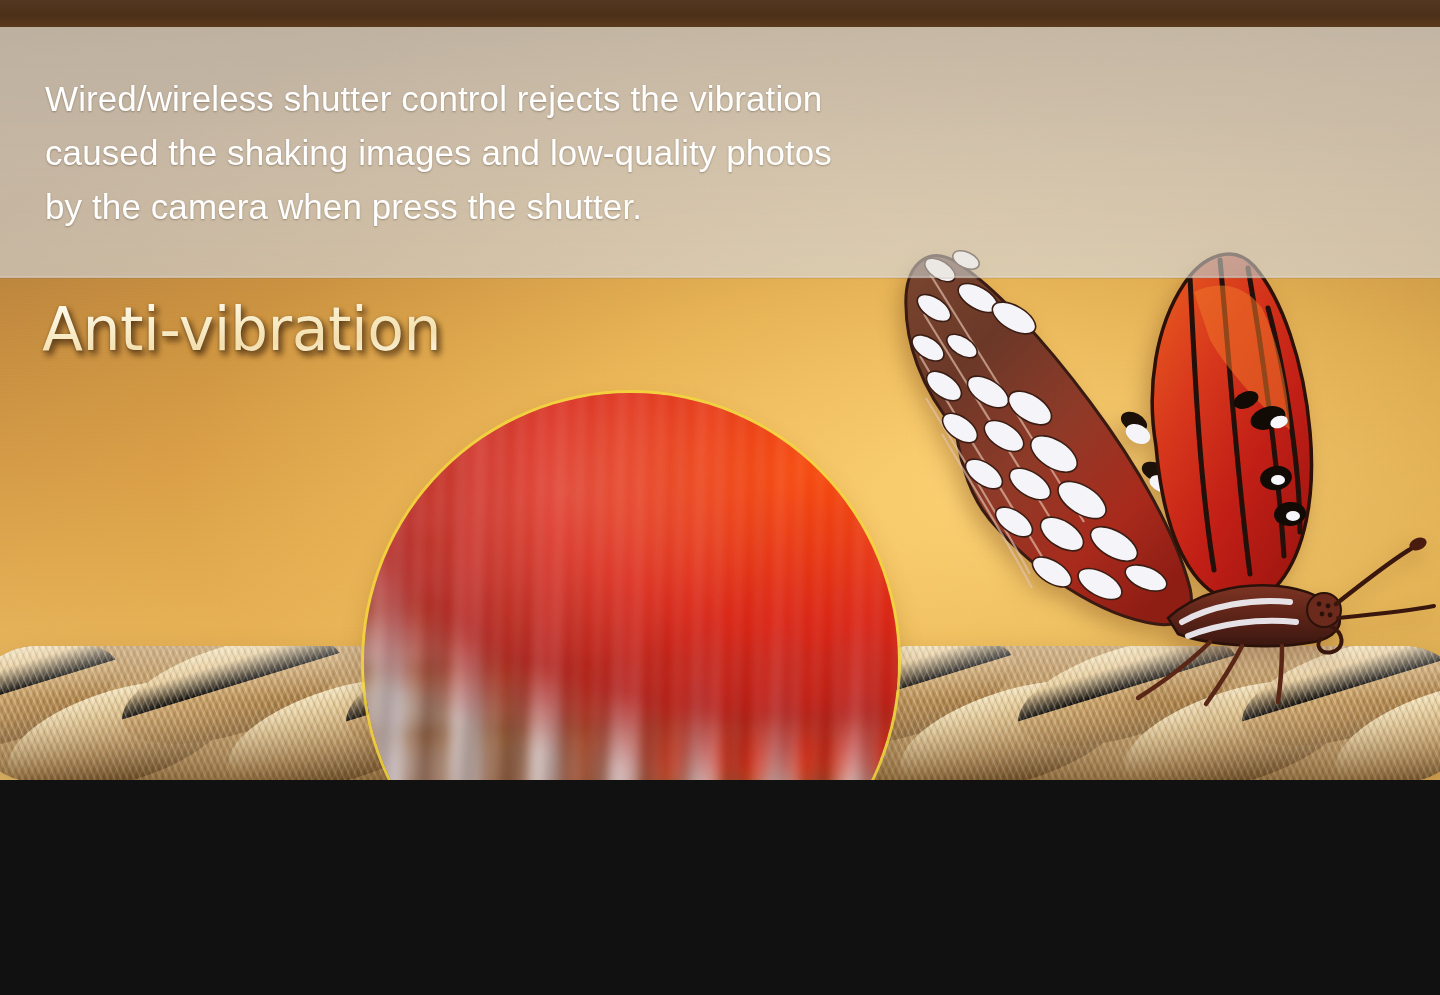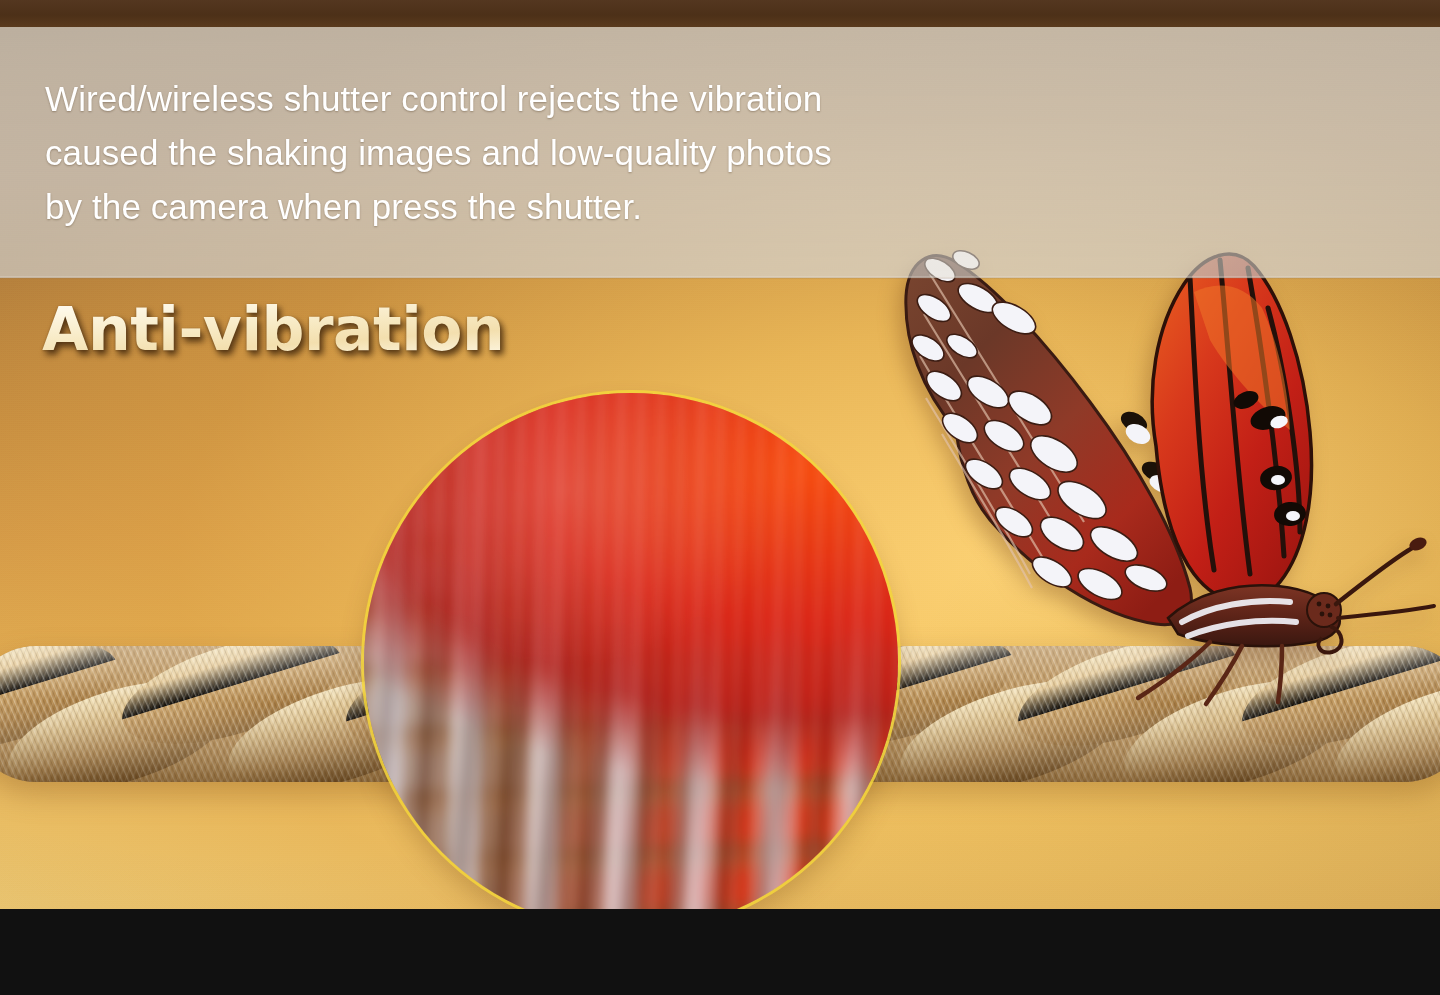--- a/index.html
+++ b/index.html
@@ -4,21 +4,21 @@
 <title>Anti-vibration</title>
 <style>
   html, body {
     margin: 0;
     padding: 0;
     background: #111;
   }
   #stage {
     position: relative;
     width: 1440px;
-    height: 909px;
+    height: 780px;
     overflow: hidden;
     font-family: "Liberation Sans", sans-serif;
     background: #caa05c;
   }
 
   
   .bg-base {
     position: absolute;
     inset: 0;
     background:
@@ -105,21 +105,21 @@
     white-space: pre-line;
   }
 
   
   .headline {
     position: absolute;
     left: 42px;
     top: 293px;
     font-size: 60px;
     line-height: 72px;
-    font-weight: 700;
+    font-weight: 400;
     letter-spacing: -0.5px;
     font-family: "DejaVu Sans", sans-serif;
     background: linear-gradient(176deg,
       #ffffff 0%,
       #fdf6e2 22%,
       #f7e9c2 48%,
       #f3dfae 66%,
       #fbf2d8 86%,
       #ffffff 100%);
     -webkit-background-clip: text;

